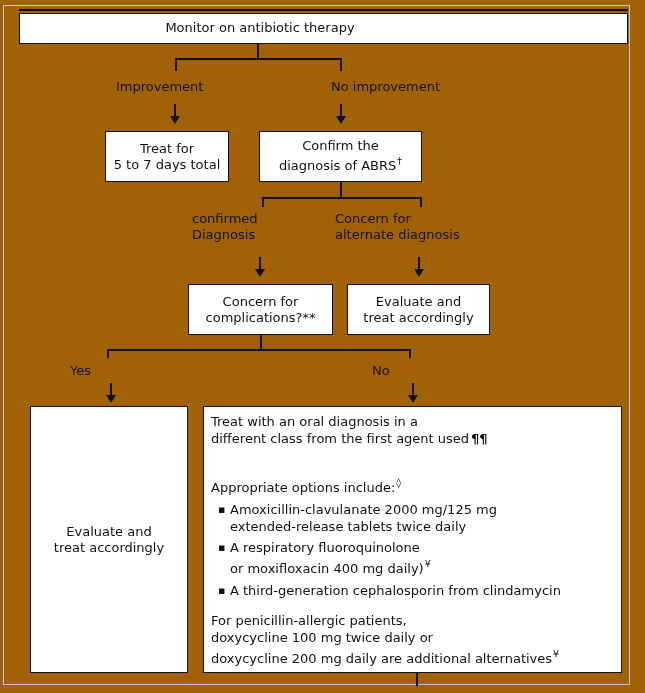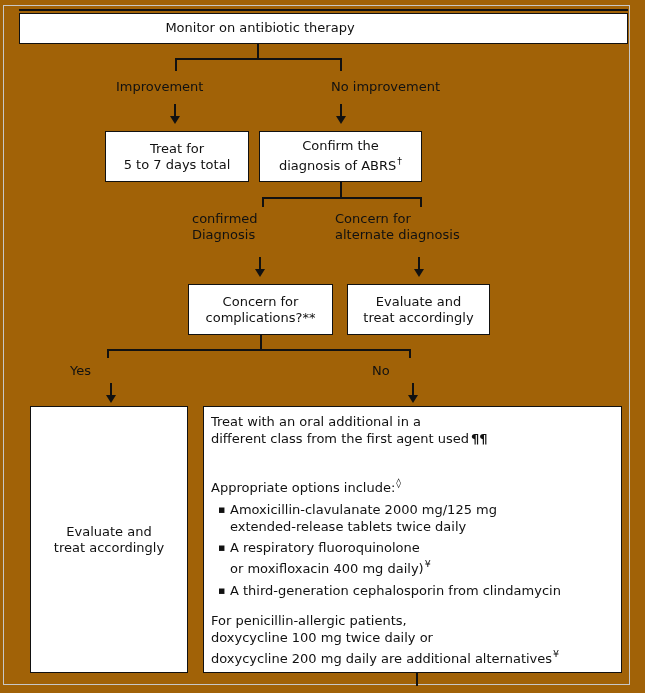--- a/index.html
+++ b/index.html
@@ -54,21 +54,21 @@
   <div class="lbl" style="left:283px;top:79px;width:120px;margin-left:48px;">No improvement</div>
   <div class="arrow" style="left:168px;top:104px;">
       <div class="stem"></div>
       <div class="head"></div>
     </div>
   <div class="arrow" style="left:334px;top:104px;">
       <div class="stem"></div>
       <div class="head"></div>
     </div>
 
-  <div class="fbox" style="left:105px;top:131px;width:144px;height:51px;">
+  <div class="fbox" style="left:105px;top:131px;width:124px;height:51px;">
     <div>Treat for</div>
     <div>5 to 7 days total</div>
   </div>
   <div class="fbox" style="left:259px;top:131px;width:163px;height:51px;">
     <div>Confirm the</div>
     <div><span>diagnosis of ABRS</span><sup class="supmark">†</sup></div>
   </div>
 
   <div class="vline" style="left:340.3px;top:182px;height:15px;"></div>
   <div class="hline" style="left:262.3px;top:197px;width:159px;"></div>
@@ -115,21 +115,21 @@
       <div class="head"></div>
     </div>
 
   <div class="fbox" style="left:30px;top:406px;width:158px;height:267px;">
     <div>Evaluate and</div>
     <div>treat accordingly</div>
   </div>
 
   <div class="fbox bigbox" style="left:203px;top:406px;width:418.5px;height:267px;">
     <div class="p1">
-      <div>Treat with an oral additional in a</div>
+      <div>Treat with an oral diagnosis in a</div>
       <div><span>different class from the first agent used</span><span class="pmark">¶¶</span></div>
     </div>
     <div class="ph"><span>Appropriate options include:</span><sup class="supmark">◊</sup></div>
     <ul>
       <li>
         <span class="blt">▪</span>
         <div>Amoxicillin-clavulanate 2000 mg/125 mg</div>
         <div>extended-release tablets twice daily</div>
       </li>
       <li>

